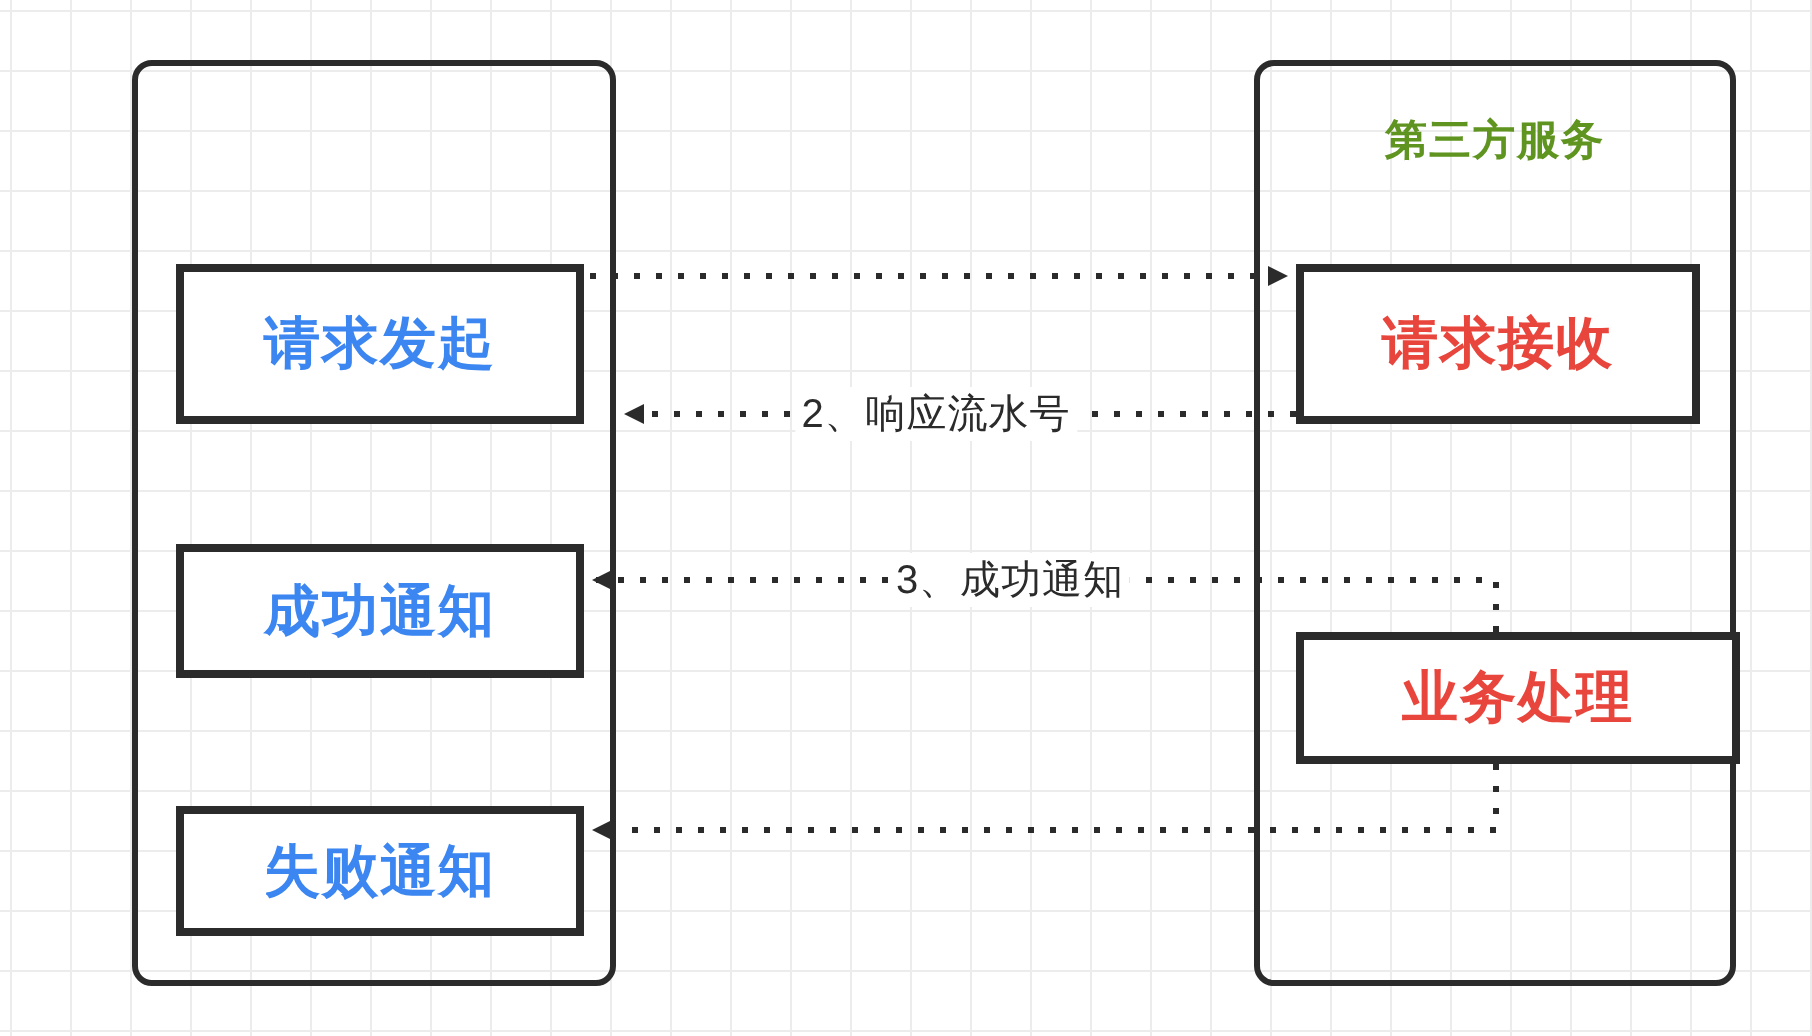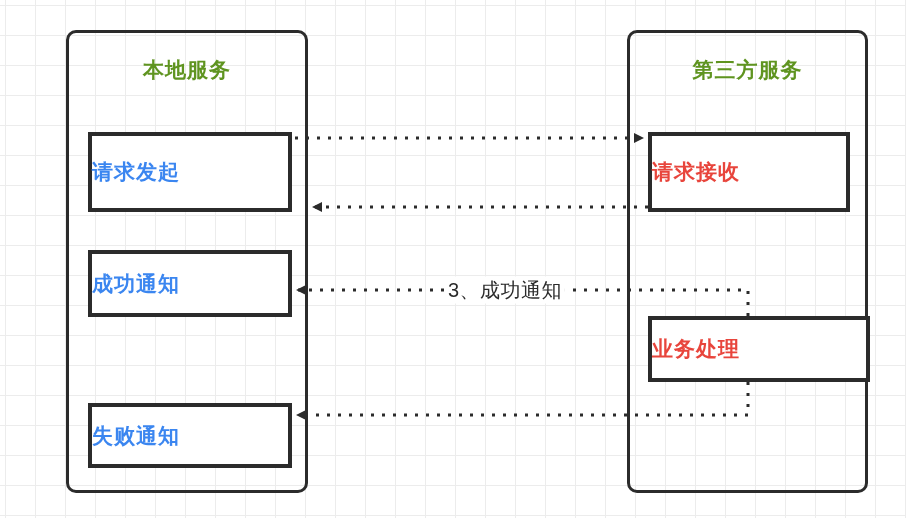--- a/index.html
+++ b/index.html
@@ -49,21 +49,22 @@
     color: #5f9420;
     white-space: nowrap;
   }
   .node {
     position: absolute;
     box-sizing: border-box;
     border: 4px solid #2b2b2b;
     background: #ffffff;
     display: flex;
     align-items: center;
-    font-size: 21px;
+    justify-content: center;
+    font-size: 28px;
     font-weight: bold;
     letter-spacing: 1px;
     white-space: nowrap;
   }
 
   .edge-label {
     position: absolute;
     transform: translate(-50%, -50%);
     font-size: 20px;
     color: #2b2b2b;
@@ -72,21 +73,20 @@
     white-space: nowrap;
     letter-spacing: 0.5px;
   }
 </style>
 </head>
 <body>
 
 <div id="canvas">
 
   <div class="lane" id="lane-0" style="left: 66px; top: 30px; width: 242px; height: 463px;"></div>
-  <div class="lane-title" id="lane-title-0" style="left: 66px; top: 56px; width: 242px; color: rgb(95, 148, 32);">本地服务</div>
 
   <div class="lane" id="lane-1" style="left: 627px; top: 30px; width: 241px; height: 463px;"></div>
   <div class="lane-title" id="lane-title-1" style="left: 627px; top: 56px; width: 241px; color: rgb(95, 148, 32);">第三方服务</div>
 
   <svg id="diagram-svg" viewBox="0 0 906 518" xmlns="http://www.w3.org/2000/svg">
     <defs>
       <marker id="arrow-right" markerWidth="11" markerHeight="11" refX="9" refY="5.5" orient="auto" markerUnits="userSpaceOnUse">
         <path d="M0,0.5 L10,5.5 L0,10.5 Z" fill="#2b2b2b"></path>
       </marker>
       <marker id="arrow-left" markerWidth="11" markerHeight="11" refX="9" refY="5.5" orient="auto" markerUnits="userSpaceOnUse">
@@ -97,28 +97,29 @@
         <path d="M295,138 L643,138" fill="none" stroke="#2b2b2b" stroke-width="3" stroke-dasharray="3,8" stroke-linecap="butt" marker-end="url(#arrow-right)"></path>
         <path d="M648,207 L313,207" fill="none" stroke="#2b2b2b" stroke-width="3" stroke-dasharray="3,8" stroke-linecap="butt" marker-end="url(#arrow-left)"></path>
         <path d="M748,316 L748,290 L297,290" fill="none" stroke="#2b2b2b" stroke-width="3" stroke-dasharray="3,8" stroke-linecap="butt" marker-end="url(#arrow-left)"></path>
         <path d="M748,382 L748,415 L297,415" fill="none" stroke="#2b2b2b" stroke-width="3" stroke-dasharray="3,8" stroke-linecap="butt" marker-end="url(#arrow-left)"></path>
       </g>
   </svg>
 
   <div class="node" id="node-0" style="left: 88px; top: 132px; width: 204px; height: 80px; color: rgb(59, 134, 240);">
     <span>请求发起</span>
   </div>
-  <div class="node" id="node-1" style="left: 88px; top: 250px; width: 204px; height: 67px; color: rgb(59, 134, 240);">
+  <div class="node" id="node-1" style="left: 88px; top: 272px; width: 204px; height: 67px; color: rgb(59, 134, 240);">
     <span>成功通知</span>
   </div>
   <div class="node" id="node-2" style="left: 88px; top: 403px; width: 204px; height: 65px; color: rgb(59, 134, 240);">
     <span>失败通知</span>
   </div>
   <div class="node" id="node-3" style="left: 648px; top: 132px; width: 202px; height: 80px; color: rgb(232, 69, 60);">
     <span>请求接收</span>
   </div>
   <div class="node" id="node-4" style="left: 648px; top: 316px; width: 222px; height: 66px; color: rgb(232, 69, 60);">
     <span>业务处理</span>
   </div>
 
+  <div class="edge-label" id="edge-label-1" style="left: 468px; top: 207px;">2、响应流水号</div>
   <div class="edge-label" id="edge-label-2" style="left: 505px; top: 290px;">3、成功通知</div>
 
 </div>
 
 </body></html>

